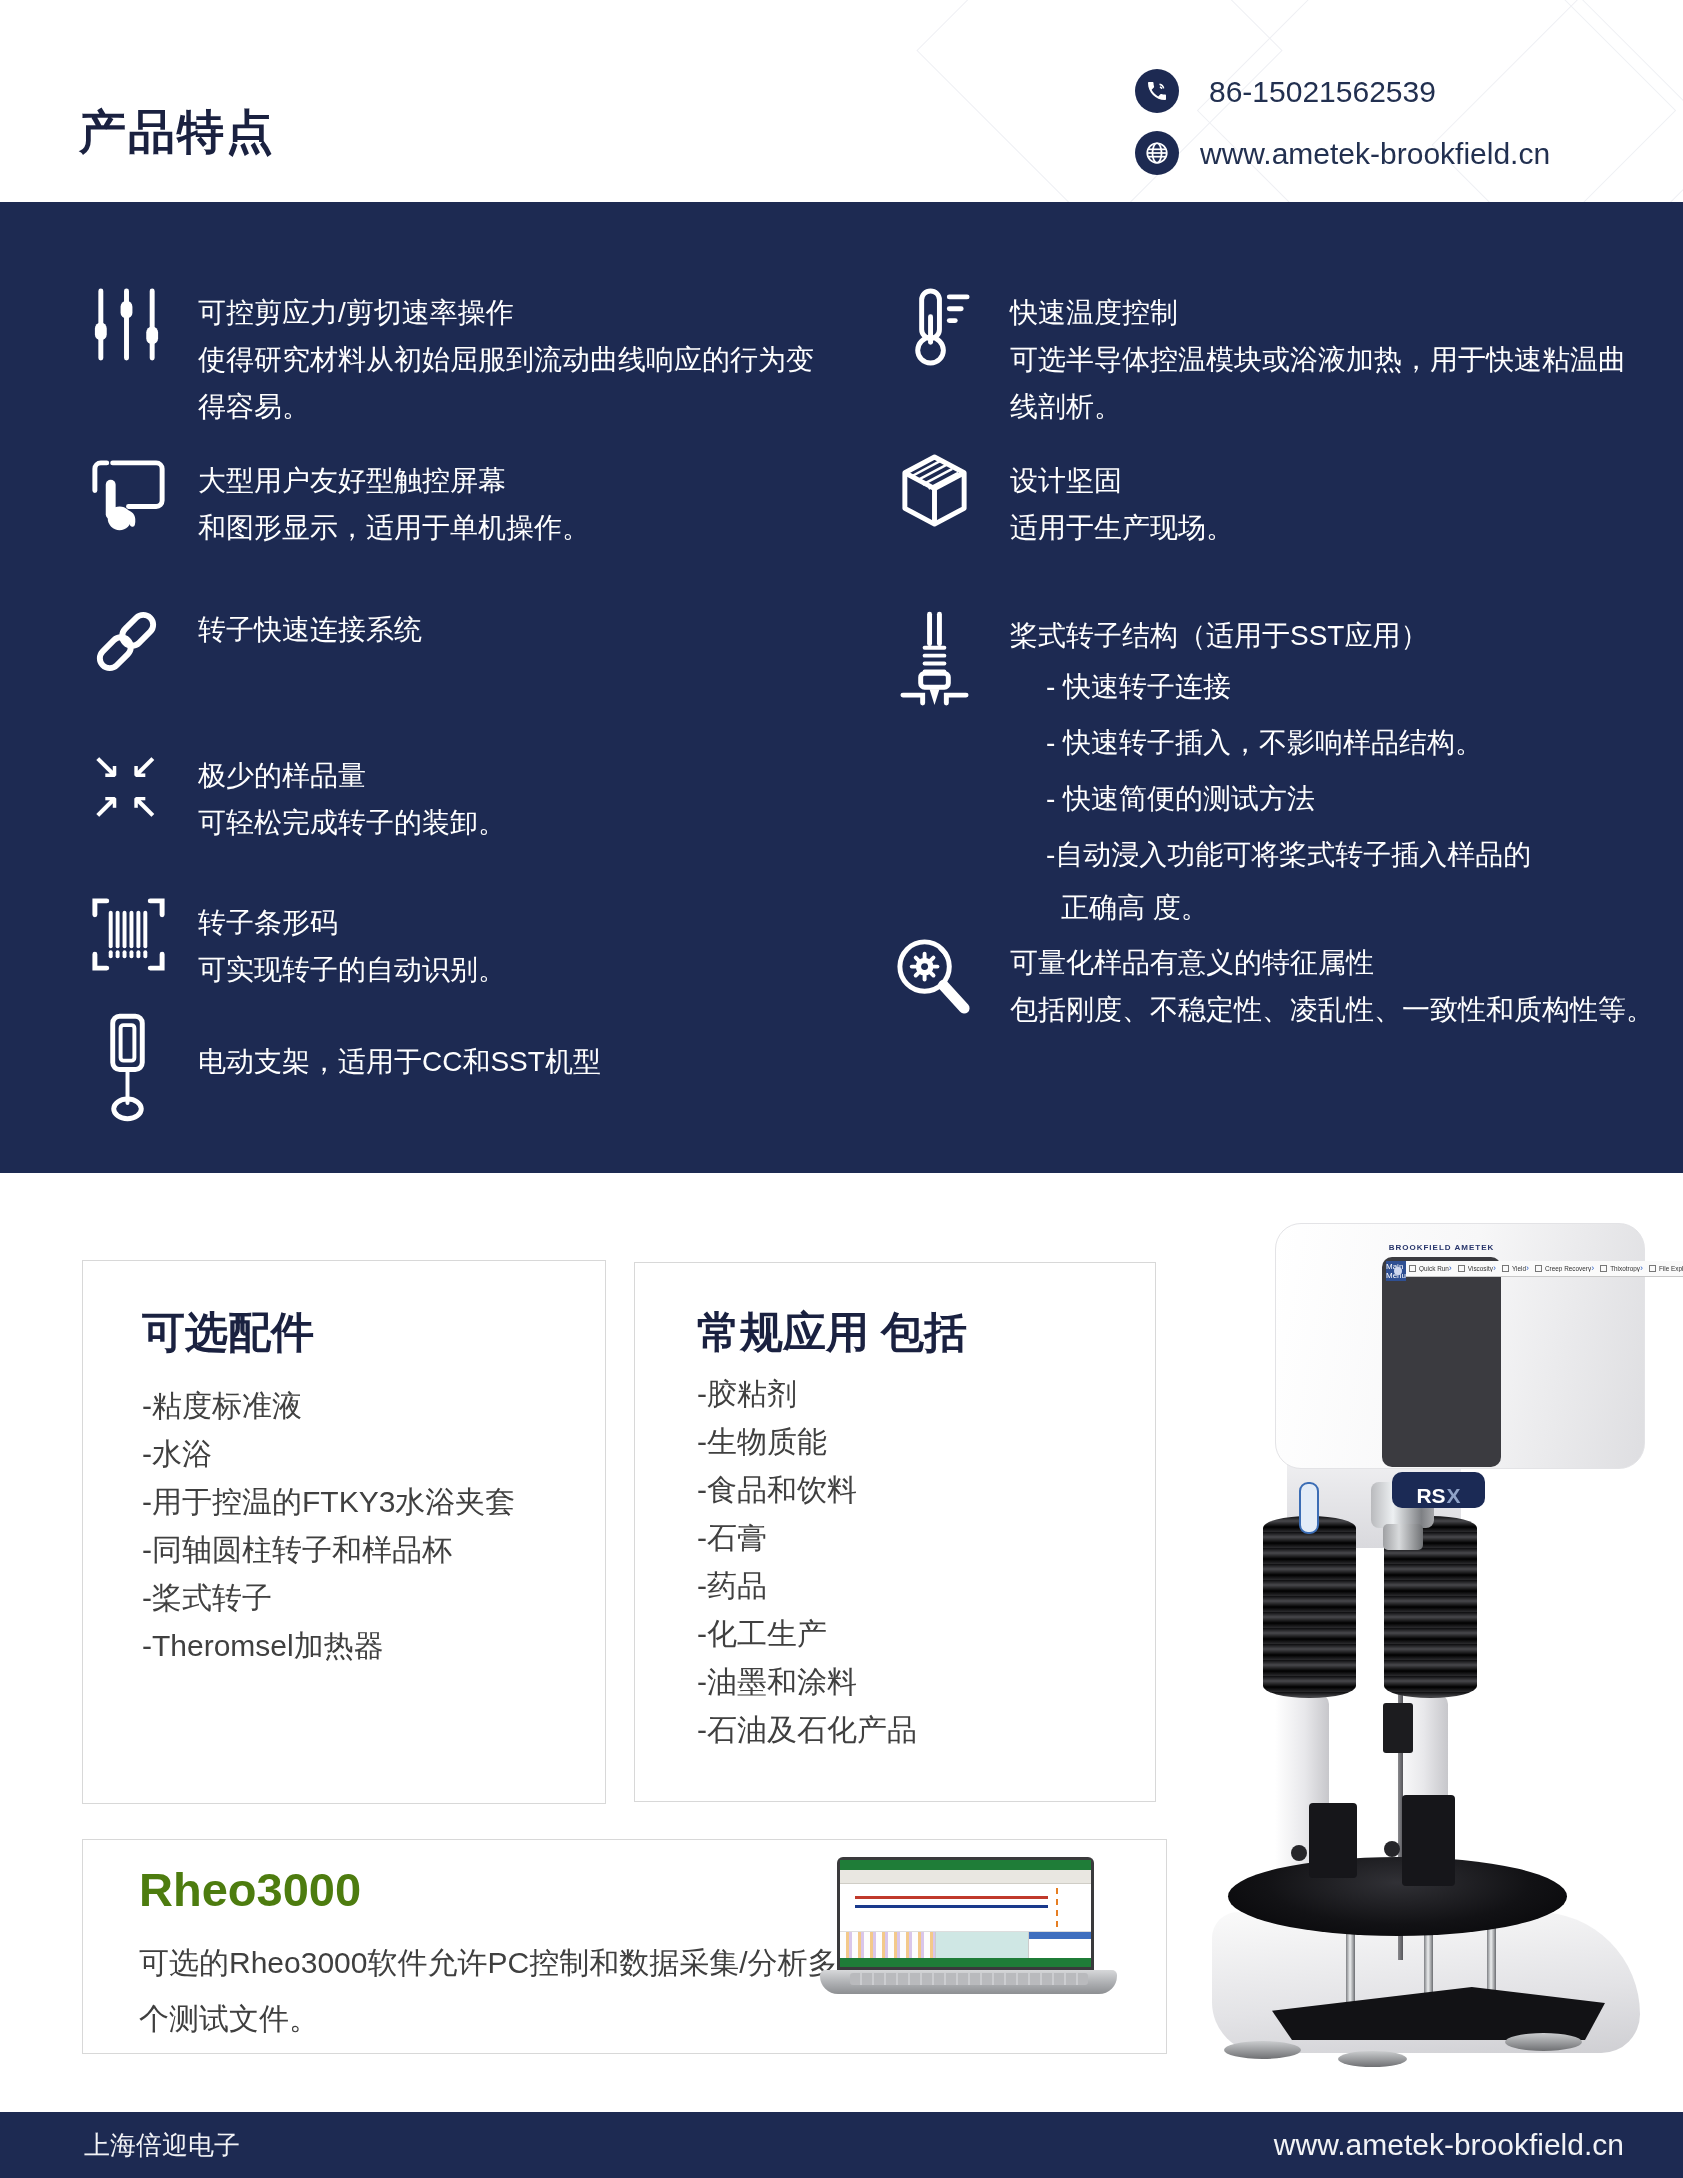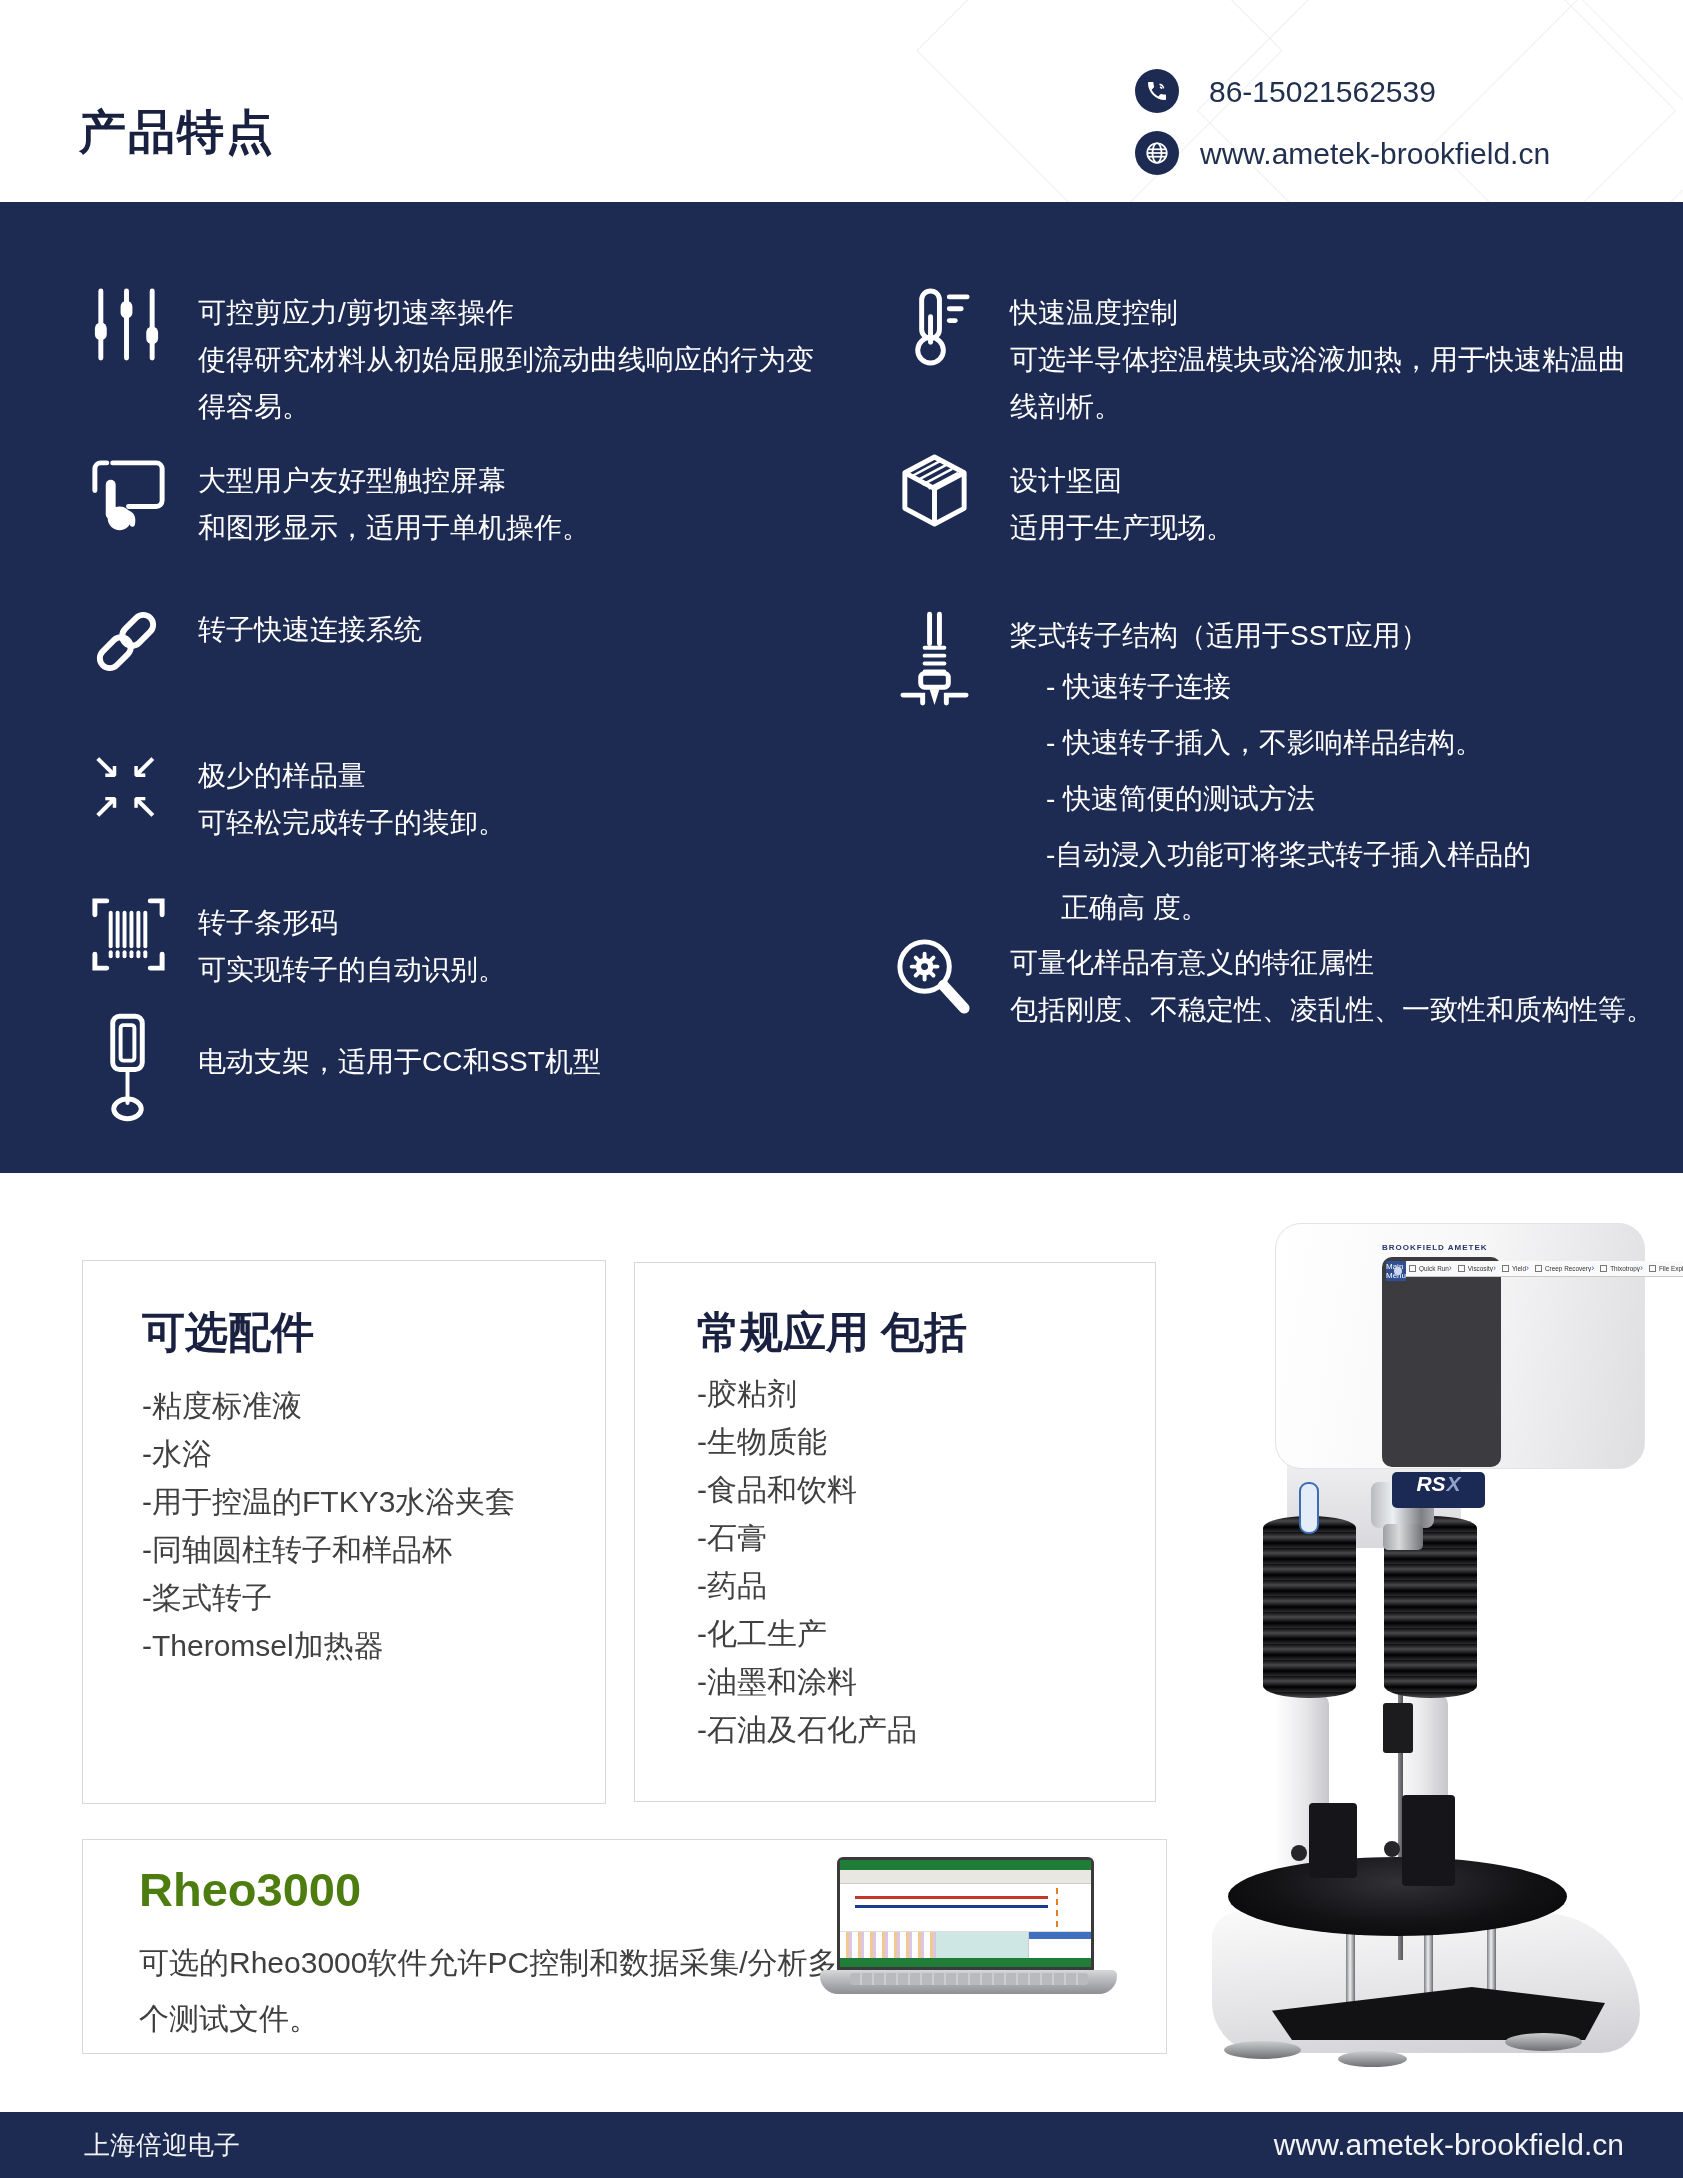--- a/index.html
+++ b/index.html
@@ -81,42 +81,42 @@
   .rod{left:210px;top:297px;width:5px;height:450px;background:linear-gradient(90deg,#8a8a8e,#55555a);z-index:2;}
   .rod-holder{left:195px;top:490px;width:30px;height:50px;background:#1c1c1f;border-radius:3px;z-index:4;}
   .neck{left:99px;top:236px;width:174px;height:99px;background:linear-gradient(180deg,#f2f2f4,#d9d9dd);border-radius:14px;z-index:2;}
   .neck-cap{left:111px;top:269px;width:16px;height:48px;border:2px solid #3b6db5;border-radius:9px;background:#e3ecf7;z-index:3;}
   .coupling{left:183px;top:269px;width:63px;height:46px;border-radius:8px;z-index:4;
             background:linear-gradient(90deg,#b9babd,#edf0f2 35%,#7e8084 80%,#a6a7aa);}
   .coupling2{left:195px;top:311px;width:40px;height:26px;border-radius:5px;z-index:4;
              background:linear-gradient(90deg,#9fa0a3,#d8dadc 40%,#6f7174);}
   .head{left:87px;top:10px;width:368px;height:244px;border-radius:26px;z-index:4;border:1px solid #e3e3e6;
         background:linear-gradient(100deg,#ffffff 0%,#f7f7f8 50%,#dedee1 100%);}
-  .brand{left:194px;top:30px;width:119px;text-align:left;font-size:8px;letter-spacing:1px;color:#27356b;font-weight:bold;z-index:6;}
+  .brand{left:194px;top:30px;width:119px;text-align:center;font-size:8px;letter-spacing:1px;color:#27356b;font-weight:bold;z-index:6;}
   .screen{left:194px;top:44px;width:119px;height:210px;background:#3b3b40;border-radius:10px;padding:4px;box-sizing:border-box;z-index:5;
           display:flex;flex-direction:row;}
   .scr-status{height:10px;background:#1b1b1e;border-radius:3px 3px 0 0;}
   .scr-head{height:20px;background:#2f4f92;color:#fff;font-size:8px;display:flex;align-items:center;justify-content:center;position:relative;}
   .scr-gear{position:absolute;right:4px;top:6px;width:8px;height:8px;border-radius:50%;background:#cfd8ef;}
   .srow{height:16px;background:#fafafa;border-bottom:1px solid #c8c8c8;display:flex;align-items:center;padding:0 3px;box-sizing:border-box;}
   .sico{width:5px;height:5px;border:1px solid #777;margin-right:3px;flex:none;}
   .slabel{font-size:6.4px;color:#333;white-space:nowrap;overflow:hidden;}
   .schev{margin-left:auto;color:#2f62c9;font-size:9px;line-height:9px;}
   .scr-gray{flex:1;background:#909094;}
   .scr-shut{height:15px;background:#ececec;display:flex;align-items:center;padding:0 3px;box-sizing:border-box;}
   .shut-dot{width:6px;height:6px;border-radius:50%;border:1.5px solid #e67e22;margin-right:3px;flex:none;}
   .platform{left:40px;top:644px;width:339px;height:79px;border-radius:50%;z-index:4;
             background:radial-gradient(ellipse at 50% 32%,#313136 0%,#121215 55%,#050507 100%);}
   .clamp{background:#16161a;border-radius:4px;z-index:5;}
   .clamp1{left:121px;top:590px;width:48px;height:75px;}
   .clamp2{left:214px;top:582px;width:53px;height:91px;}
   .knob{width:16px;height:16px;border-radius:50%;background:#26262a;z-index:5;}
   .knob1{left:103px;top:632px;} .knob2{left:196px;top:628px;}
-  .rsx{left:204px;top:259px;width:93px;height:36px;background:#1b2a55;border-radius:5px;z-index:6;
-       display:flex;align-items:flex-start;justify-content:center;color:#fff;font-weight:bold;font-size:21px;font-style:italic;}
+  .rsx{left:204px;top:259px;width:93px;height:36px;background:#1b2a55;border-radius:10px;z-index:6;
+       display:flex;align-items:flex-end;justify-content:center;color:#fff;font-weight:bold;font-size:21px;}
   .rsx .x{color:#8fa3c8;margin-left:1px;}
 
   
   .footer{left:0;top:2112px;width:1683px;height:66px;background:#1d2a52;color:#f2f3f6;
           display:flex;align-items:center;justify-content:space-between;box-sizing:border-box;padding:0 59px 0 84px;}
   .footer .company{font-size:26px;}
   .footer .site{font-size:30px;}
 </style>
 </head>
 <body>

